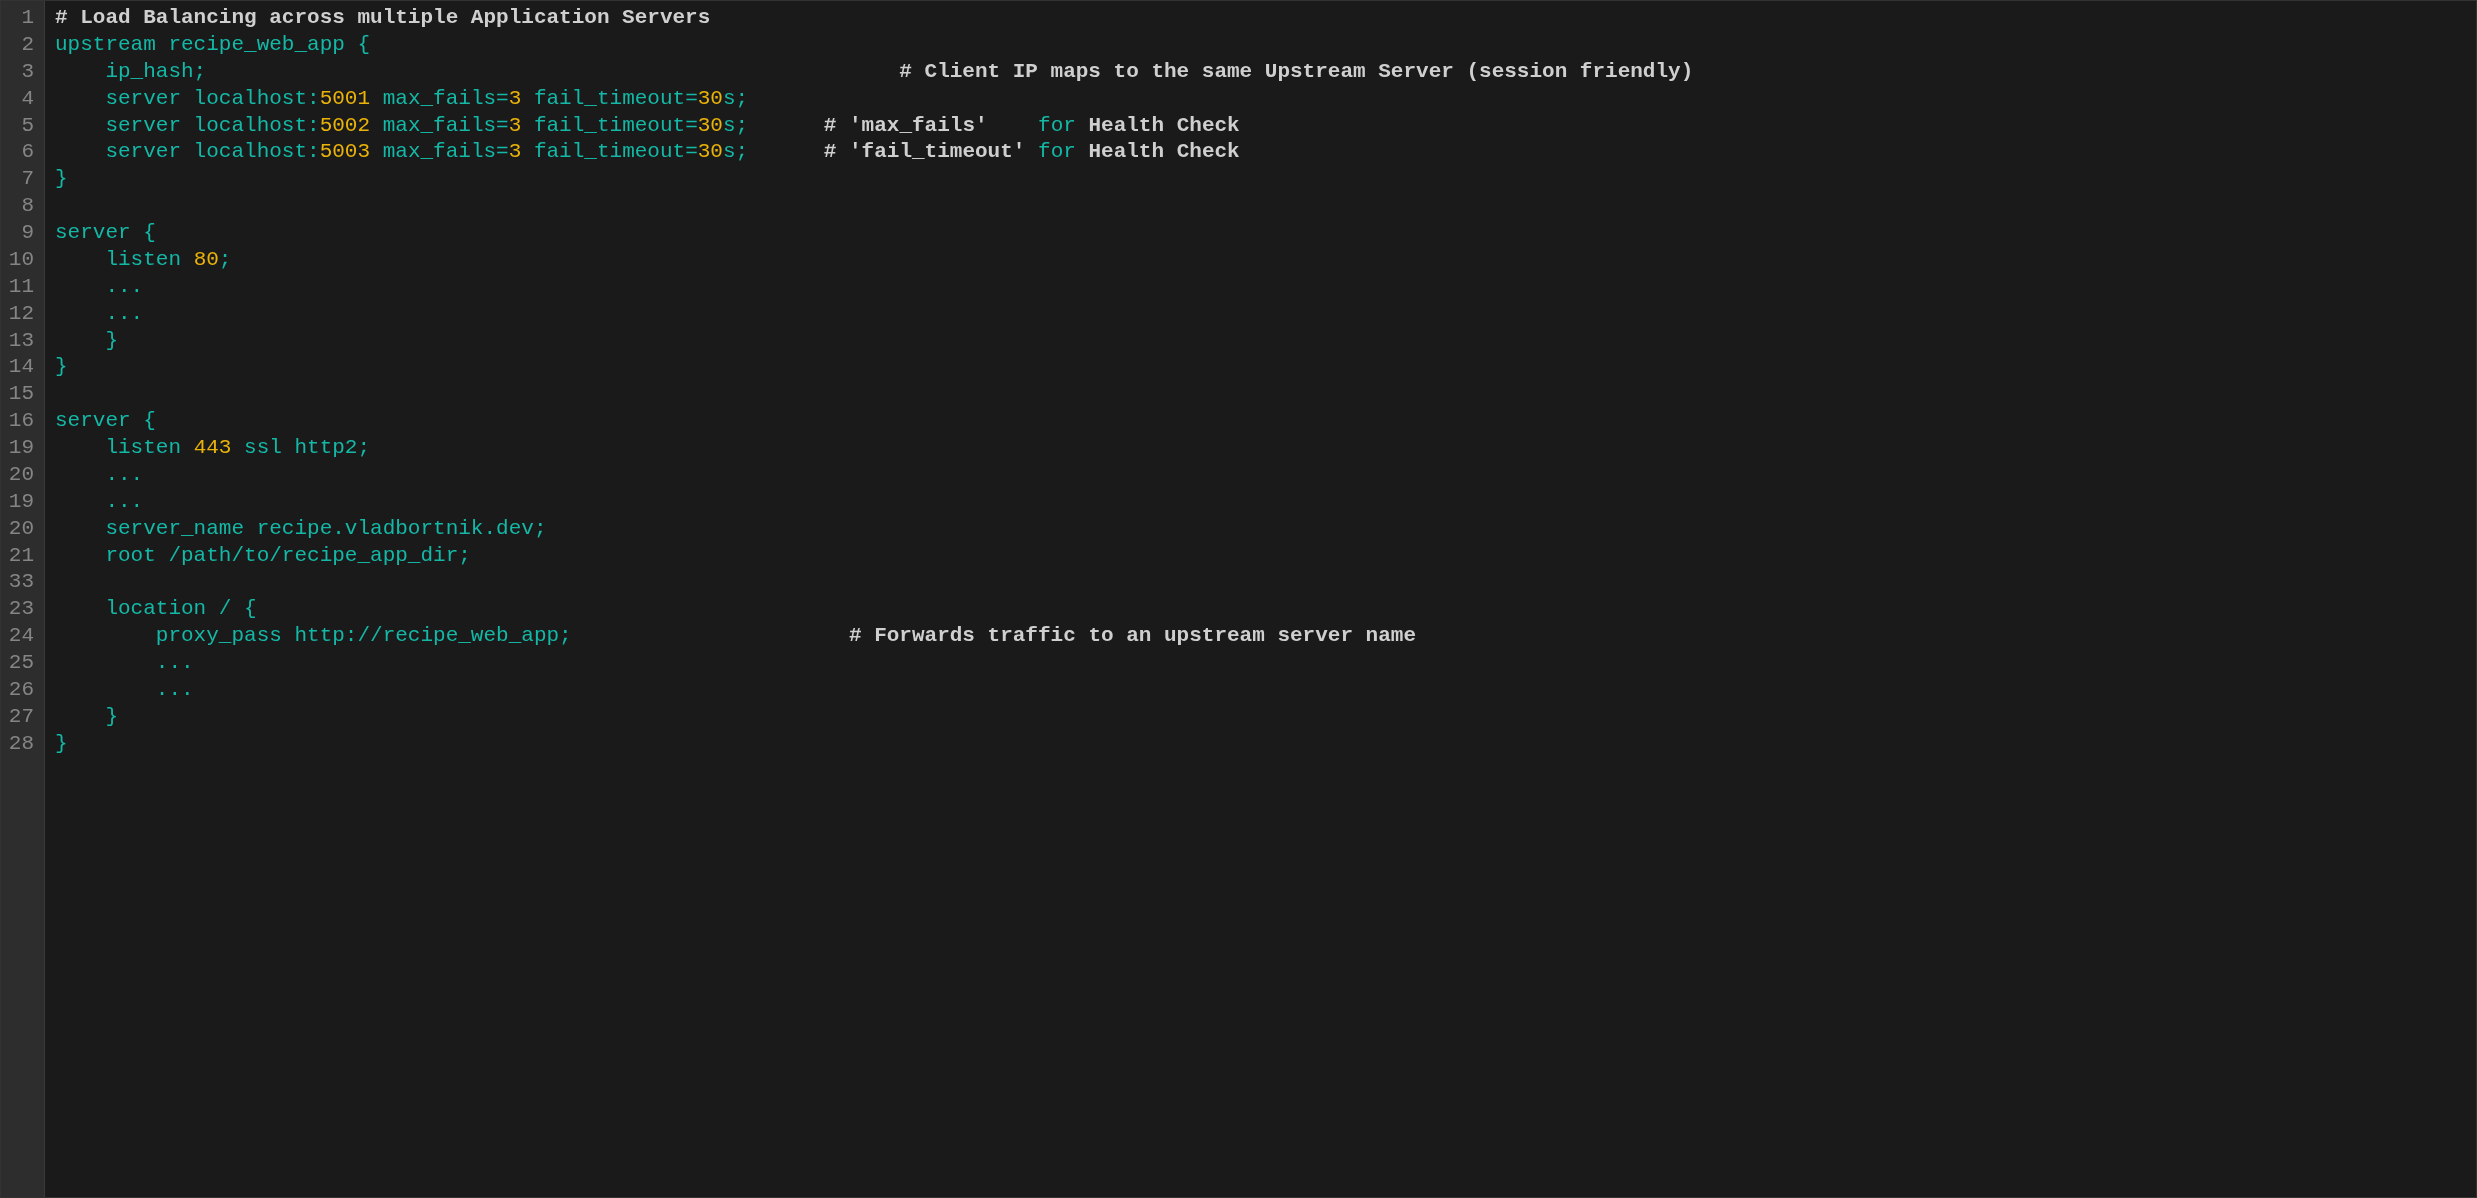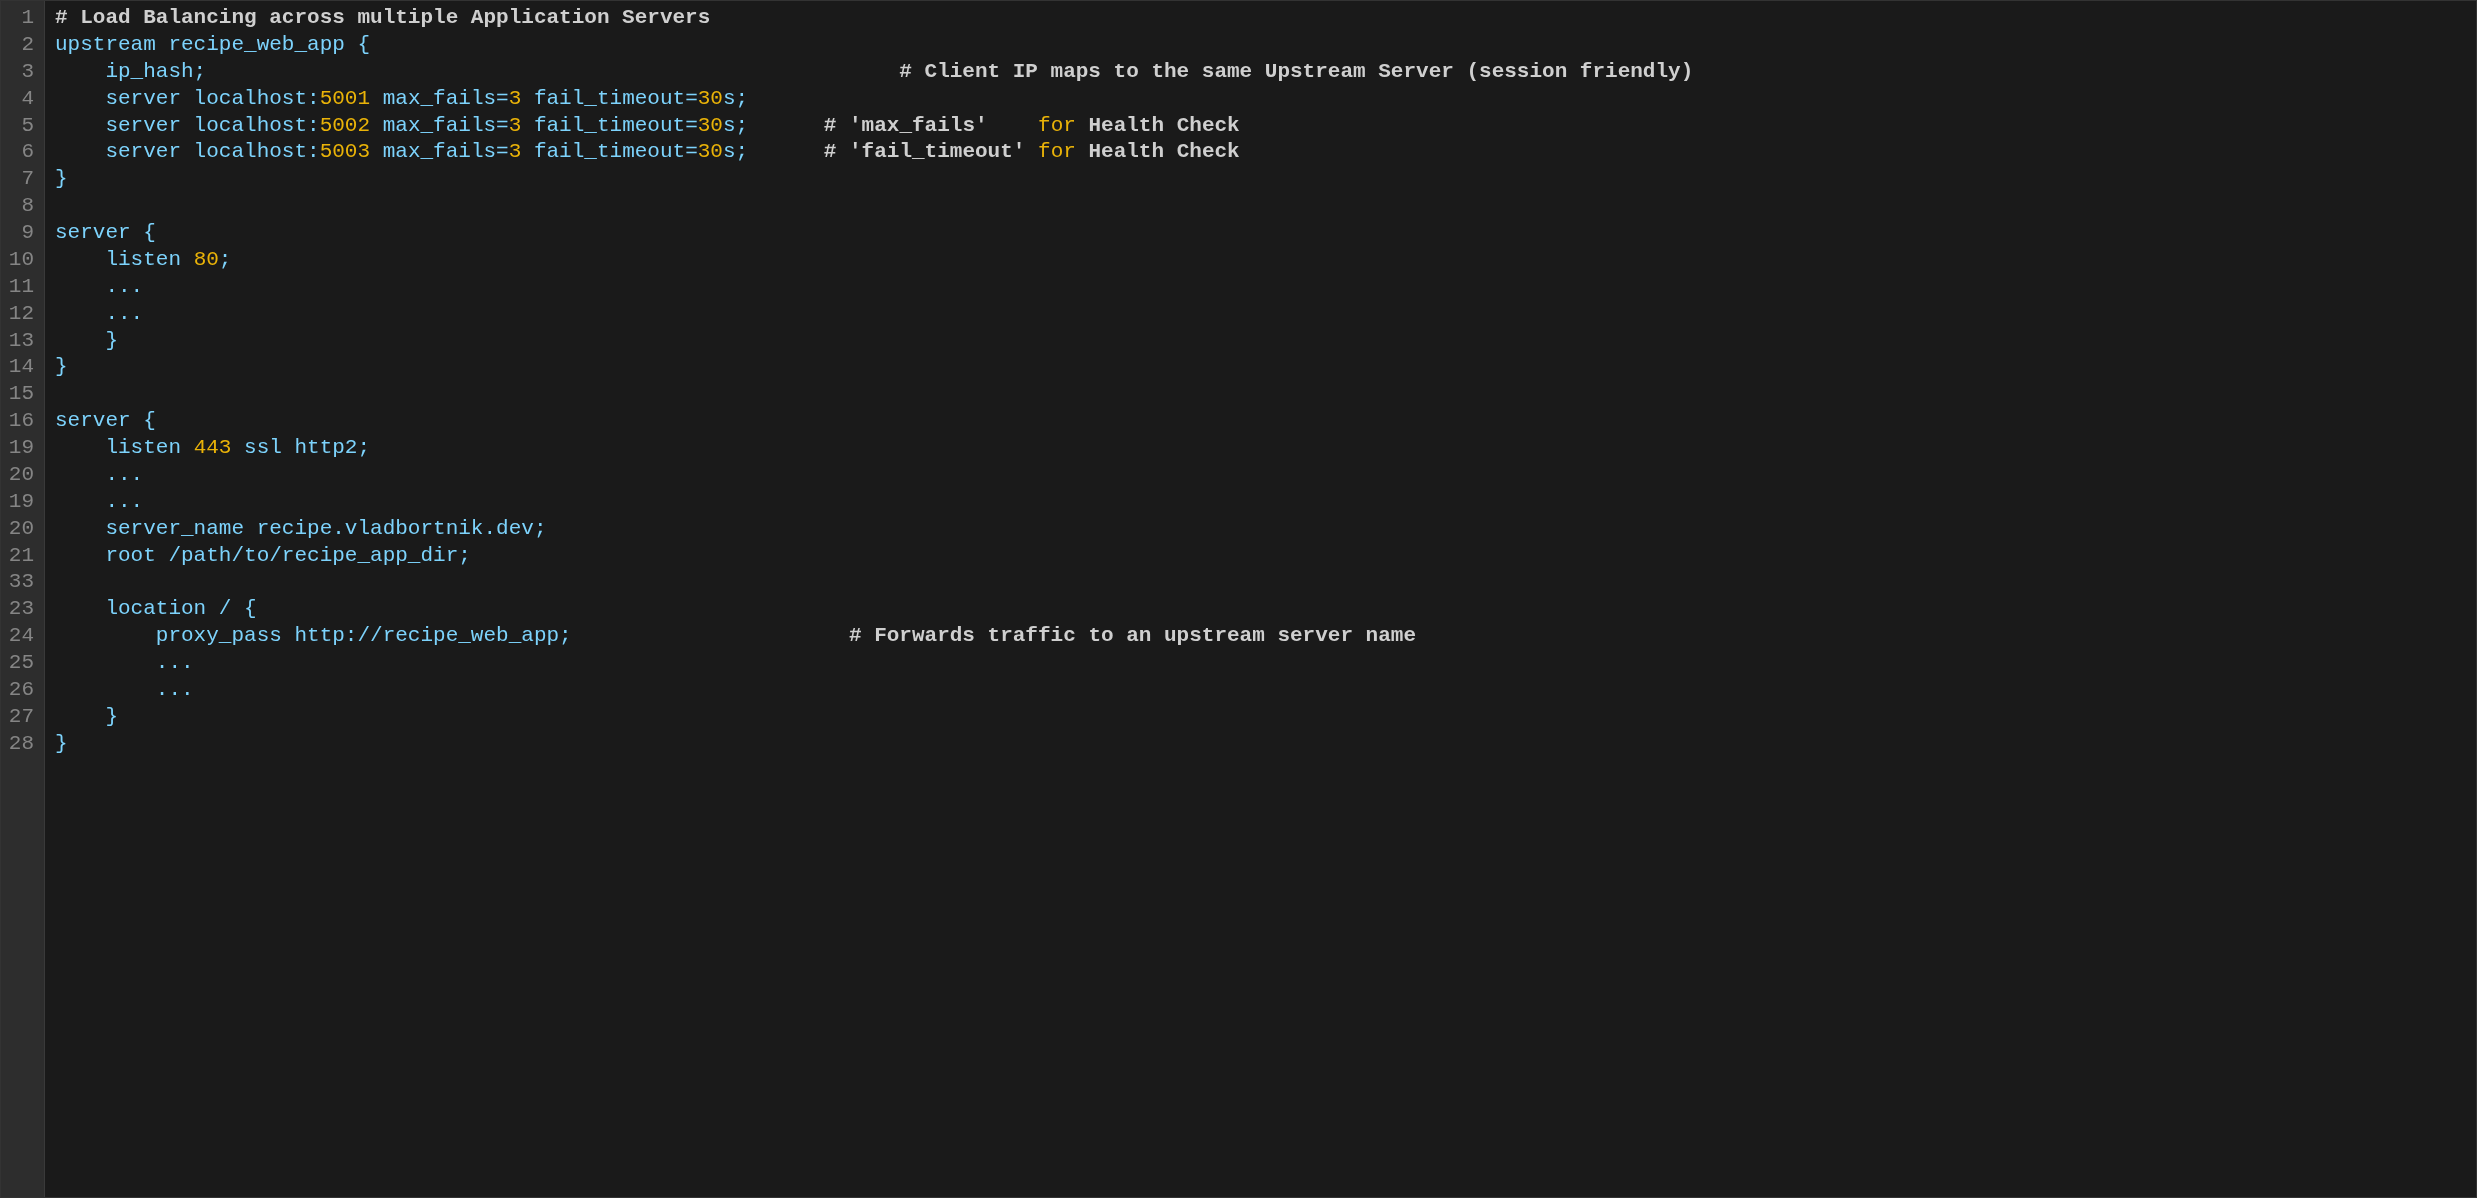--- a/index.html
+++ b/index.html
@@ -29,24 +29,24 @@
     display: block;
   }
   .code {
     flex: 1;
     background: #1a1a1a;
     padding: 4px 0 4px 10px;
     white-space: pre;
     overflow: hidden;
   }
   .line { display: block; }
-  .c   { color: #7dd3fc; text-align: center; }   
+  .c   { color: #14b8a6; text-align: center; }   
   .cmt { color: #cfcfcf; font-weight: 600; text-align: right; }   
   .num { color: #eab308; }   
-  .kw  { color: #eab308; margin-top: 16px; }   
+  .kw  { color: #14b8a6; margin-top: 16px; }   
 </style>
 </head>
 <body>
 
 <div class="editor">
   <div class="gutter" id="gutter">
       <span class="ln">1</span>
       <span class="ln">2</span>
       <span class="ln">3</span>
       <span class="ln">4</span>

